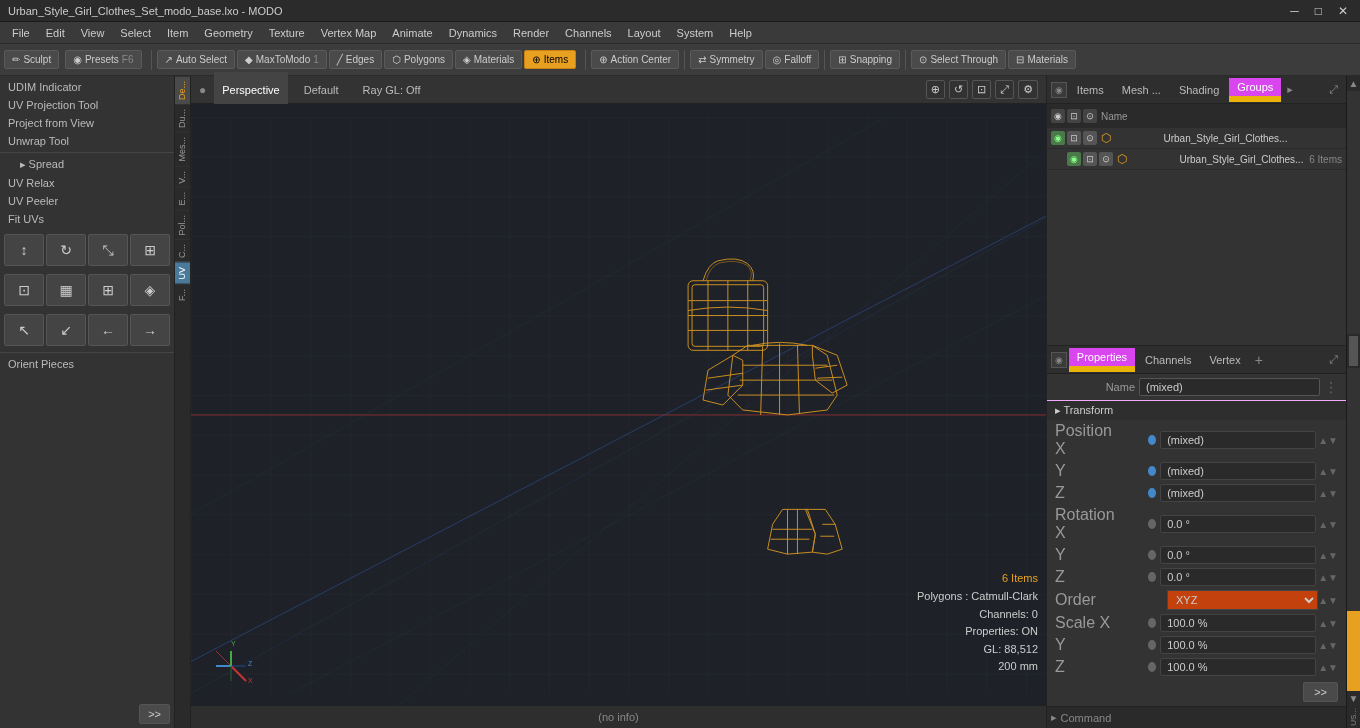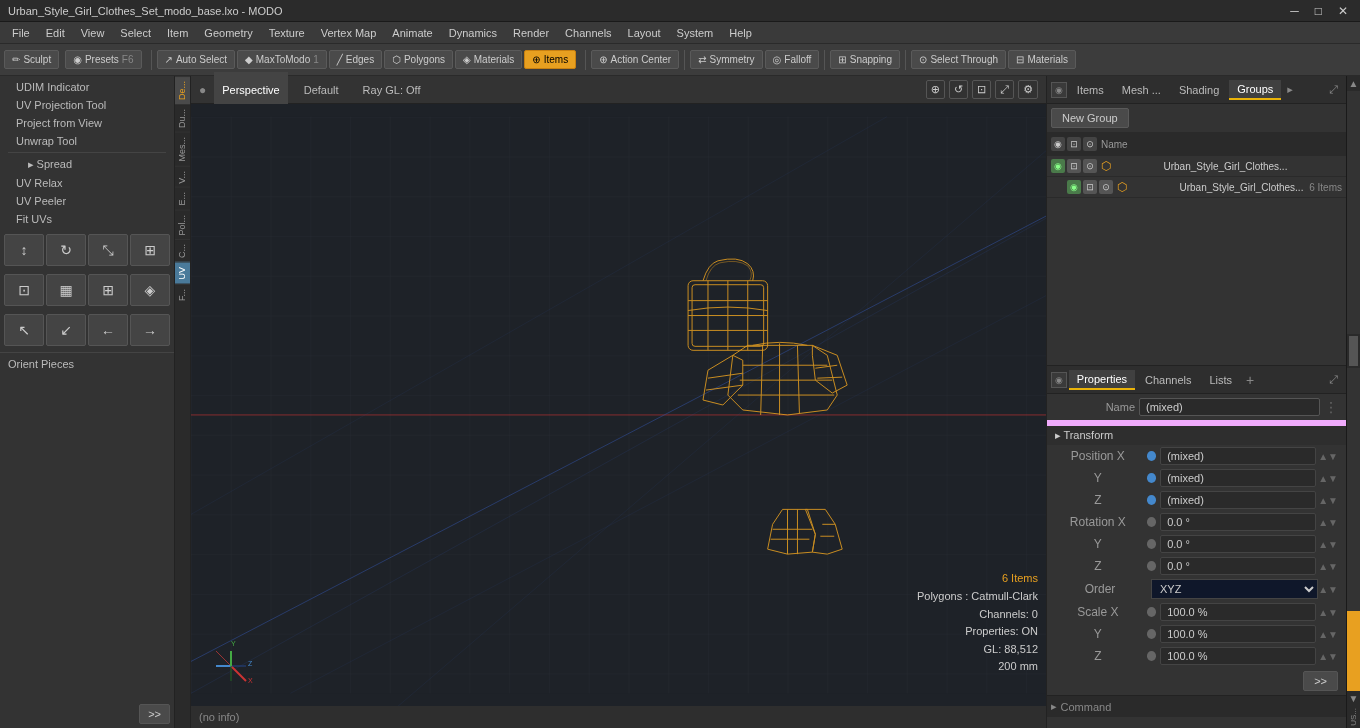--- a/index.html
+++ b/index.html
@@ -20,21 +20,21 @@
     .toolbar-btn { background: #4a4a4a; border: 1px solid #5a5a5a; color: #ccc; font-size: 10px; padding: 3px 7px; cursor: pointer; border-radius: 2px; white-space: nowrap; display: flex; align-items: center; gap: 3px; }
     .toolbar-btn.active { background: #e8a020; color: #000; border-color: #c88010; }
     .toolbar-separator { width: 1px; height: 20px; background: #555; margin: 0 3px; }
     
     
     #main { display: flex; height: calc(728px - 22px - 22px - 32px); }
     
     
     #left-panel { width: 175px; background: #333; border-right: 1px solid #222; display: flex; flex-direction: column; overflow: hidden; }
     
-    .left-section { padding: 2px 8px; }
+    .left-section { padding: 2px 0; }
     .left-section-item { padding: 3px 8px; color: #bbb; font-size: 11px; cursor: pointer; white-space: nowrap; }
     .left-section-divider { height: 1px; background: #444; margin: 2px 0; }
     
     
     .tool-grid { display: grid; grid-template-columns: repeat(4, 1fr); gap: 2px; padding: 4px; }
     .tool-grid-btn { background: #444; border: 1px solid #555; color: #ccc; font-size: 14px; padding: 4px; cursor: pointer; border-radius: 2px; display: flex; align-items: center; justify-content: center; height: 32px; }
     
     
     #side-tabs { width: 16px; background: #2a2a2a; display: flex; flex-direction: column; border-right: 1px solid #222; }
     .side-tab { writing-mode: vertical-rl; transform: rotate(180deg); font-size: 9px; color: #999; padding: 4px 2px; cursor: pointer; border-bottom: 1px solid #333; white-space: nowrap; }
@@ -55,21 +55,21 @@
     
     #compass { position: absolute; bottom: 10px; left: 10px; width: 60px; height: 60px; }
     
     
     #right-panel { width: 300px; background: #333; border-left: 1px solid #222; display: flex; flex-direction: column; }
     
     
     #items-panel-top { height: 290px; border-bottom: 1px solid #222; display: flex; flex-direction: column; }
     #items-panel-header { background: #2e2e2e; height: 28px; display: flex; align-items: center; gap: 2px; padding: 0 4px; border-bottom: 1px solid #222; }
     .panel-tab { color: #bbb; font-size: 11px; padding: 3px 8px; cursor: pointer; }
-    .panel-tab.active { background: #404040; color: #fff; border-bottom: 2px solid #eab308; }
+    .panel-tab.active { background: #d946ef; color: #fff; border-bottom: 6px solid #eab308; }
     .panel-tab-arrow { color: #888; cursor: pointer; padding: 0 4px; }
     .expand-btn { margin-left: auto; color: #888; cursor: pointer; padding: 0 4px; }
     
     
     #new-group-area { padding: 4px; }
     #new-group-btn { background: #4a4a4a; border: 1px solid #5a5a5a; color: #ccc; font-size: 11px; padding: 3px 10px; cursor: pointer; border-radius: 2px; }
     
     
     #item-list-header { display: flex; align-items: center; padding: 2px 4px; background: #2a2a2a; height: 24px; }
     .item-col-name { flex: 1; color: #999; font-size: 10px; }
@@ -85,28 +85,28 @@
     
     
     #props-panel { flex: 1; display: flex; flex-direction: column; }
     #props-header { background: #2e2e2e; height: 28px; display: flex; align-items: center; gap: 2px; padding: 0 4px; border-bottom: 1px solid #222; }
     
     #props-name-row { display: flex; align-items: center; padding: 4px 8px; gap: 4px; }
     .props-label { color: #999; font-size: 11px; width: 80px; text-align: right; }
     .props-input { flex: 1; background: #2a2a2a; border: 1px solid #555; color: #ccc; font-size: 11px; padding: 2px 6px; border-radius: 2px; }
     
     
-    .transform-header { background: #2e2e2e; padding: 3px 8px; color: #ccc; font-size: 11px; cursor: pointer; border-top: 6px solid #f0abfc; }
+    .transform-header { background: #2e2e2e; padding: 3px 8px; color: #ccc; font-size: 11px; cursor: pointer; border-top: 1px solid #f0abfc; }
     .transform-row { display: flex; align-items: center; padding: 2px 8px; }
-    .transform-label { color: #999; font-size: 12px; width: 90px; text-align: center; margin-right: 6px; }
+    .transform-label { color: #999; font-size: 16px; width: 90px; text-align: left; margin-right: 22px; }
     .transform-input { flex: 1; background: #2a2a2a; border: 1px solid #444; color: #ccc; font-size: 11px; padding: 2px 6px; border-radius: 2px; margin-right: 2px; }
     .transform-dot { width: 10px; height: 10px; background: #666; border-radius: 50%; margin-right: 4px; cursor: pointer; }
     .transform-dot.blue { background: #4488cc; }
     .transform-arrow { color: #666; font-size: 10px; cursor: pointer; }
-    .order-select { flex: 1; background: #0f172a; border: 1px solid #444; color: #ccc; font-size: 11px; padding: 2px 4px; }
+    .order-select { flex: 1; background: #c2410c; border: 1px solid #444; color: #ccc; font-size: 11px; padding: 2px 4px; }
     
     
     #command-bar { background: #2a2a2a; height: 22px; display: flex; align-items: center; padding: 0 4px; border-top: 1px solid #222; }
     .cmd-prompt { color: #888; font-size: 11px; margin-right: 4px; }
     .cmd-input { flex: 1; background: #2a2a2a; border: none; color: #ccc; font-size: 11px; outline: none; }
     
     
     #viewport-svg { position: absolute; top: 0; left: 0; width: 100%; height: 100%; }
     
     .right-outer { display: flex; flex-direction: row; }
@@ -391,41 +391,38 @@
         <line x1="30" y1="30" x2="45" y2="30" stroke="#224488" stroke-width="1"></line>
         <line x1="30" y1="30" x2="30" y2="15" stroke="#44aa44" stroke-width="2"></line>
         <line x1="30" y1="30" x2="30" y2="45" stroke="#226622" stroke-width="1"></line>
         <text x="47" y="47" fill="#cc3333" font-size="7">X</text>
         <text x="47" y="30" fill="#4488cc" font-size="7">Z</text>
         <text x="30" y="10" fill="#44aa44" font-size="7">Y</text>
       </svg>
     </div>
 
     <div id="viewport-bottom">
-      <span style="color:#888;font-size:11px;flex:1;">(no info)</span>
+      <span style="color:#888;font-size:11px;flex:1;text-align:center;">(no info)</span>
     </div>
   </div>
 
   <div class="right-outer">
     <div id="right-panel">
 
       <div id="items-panel-top">
         <div id="items-panel-header">
           <button style="background:#3a3a3a;border:1px solid #555;color:#888;font-size:9px;padding:2px 3px;cursor:pointer;">◉</button>
           <span class="panel-tab">Items</span>
           <span class="panel-tab">Mesh ...</span>
           <span class="panel-tab">Shading</span>
           <span class="panel-tab active">Groups</span>
           <span class="panel-tab-arrow">▸</span>
           <span class="expand-btn" style="margin-left:auto;">⤢</span>
         </div>
 
-        <div id="new-group-area">
-          <button id="new-group-btn">New Group</button>
-        </div>
 
         <div id="item-list-header">
           <div style="display:flex;gap:2px;margin-right:4px;">
             <div style="width:14px;height:14px;background:#444;border-radius:2px;font-size:9px;text-align:center;line-height:14px;cursor:pointer;">◉</div>
             <div style="width:14px;height:14px;background:#444;border-radius:2px;font-size:9px;text-align:center;line-height:14px;cursor:pointer;">⊡</div>
             <div style="width:14px;height:14px;background:#444;border-radius:2px;font-size:9px;text-align:center;line-height:14px;cursor:pointer;">⊙</div>
           </div>
           <span class="item-col-name">Name</span>
         </div>
 
@@ -452,21 +449,21 @@
             <span class="item-count">6 Items</span>
           </div>
         </div>
       </div>
 
       <div id="props-panel">
         <div id="props-header">
           <button style="background:#3a3a3a;border:1px solid #555;color:#888;font-size:9px;padding:2px 3px;cursor:pointer;">◉</button>
           <span class="panel-tab active">Properties</span>
           <span class="panel-tab">Channels</span>
-          <span class="panel-tab">Lists</span>
+          <span class="panel-tab">Vertex</span>
           <span class="add-btn">+</span>
           <span class="expand-btn">⤢</span>
         </div>
 
         <div id="props-name-row" style="position:relative;">
           <span class="props-label">Name</span>
           <input class="props-input" type="text" value="(mixed)" style="">
           <span class="props-three-dot">⋮</span>
         </div>
 

